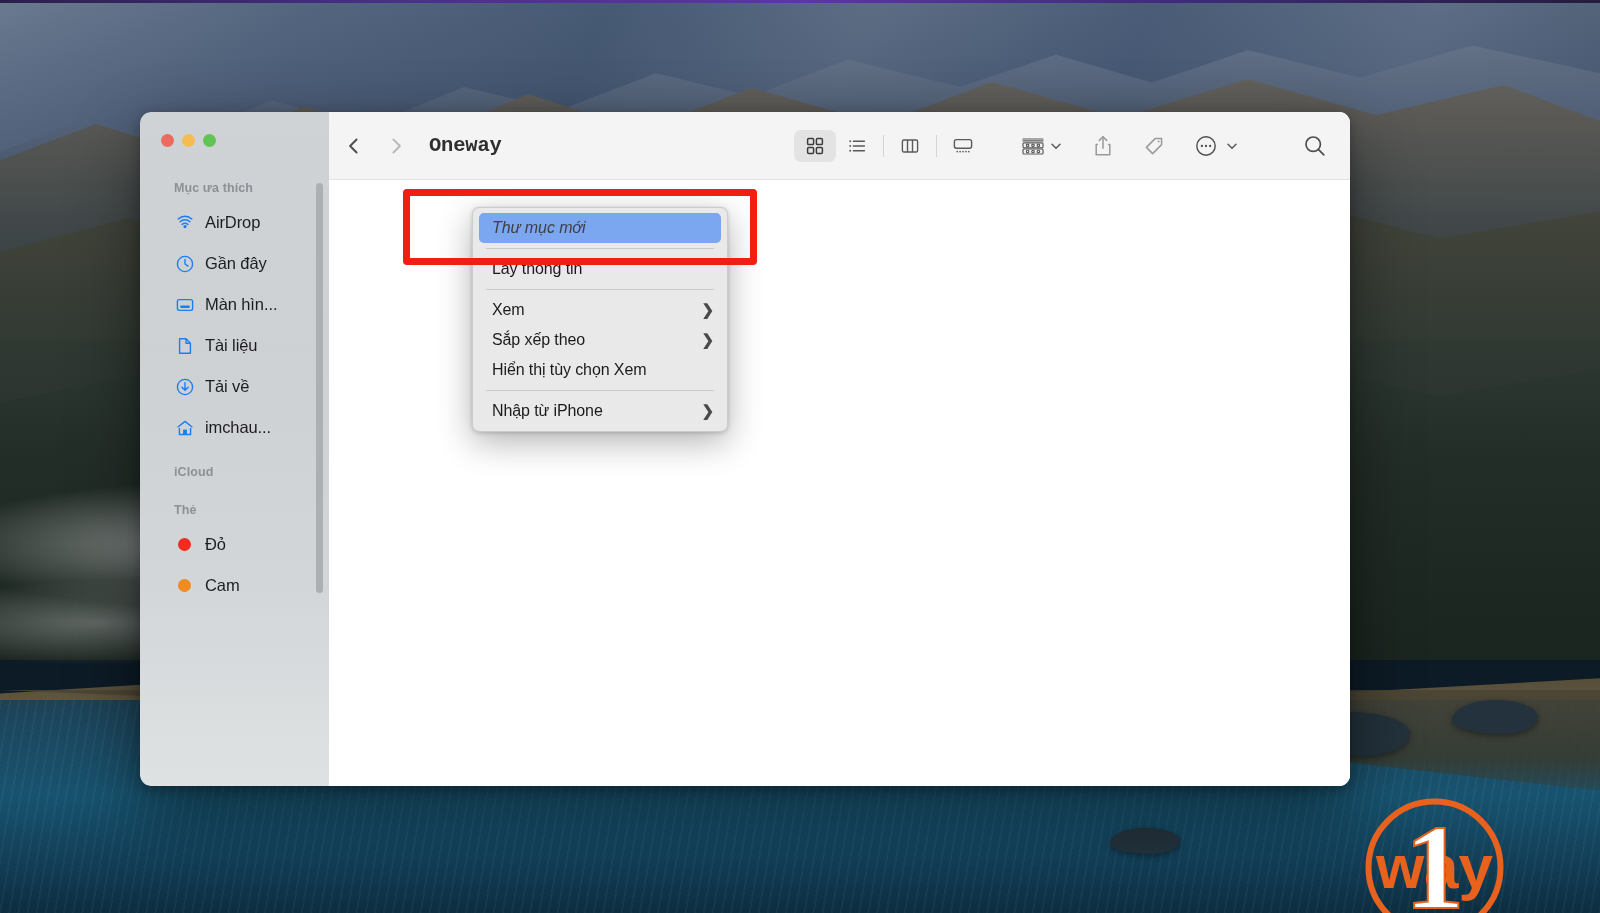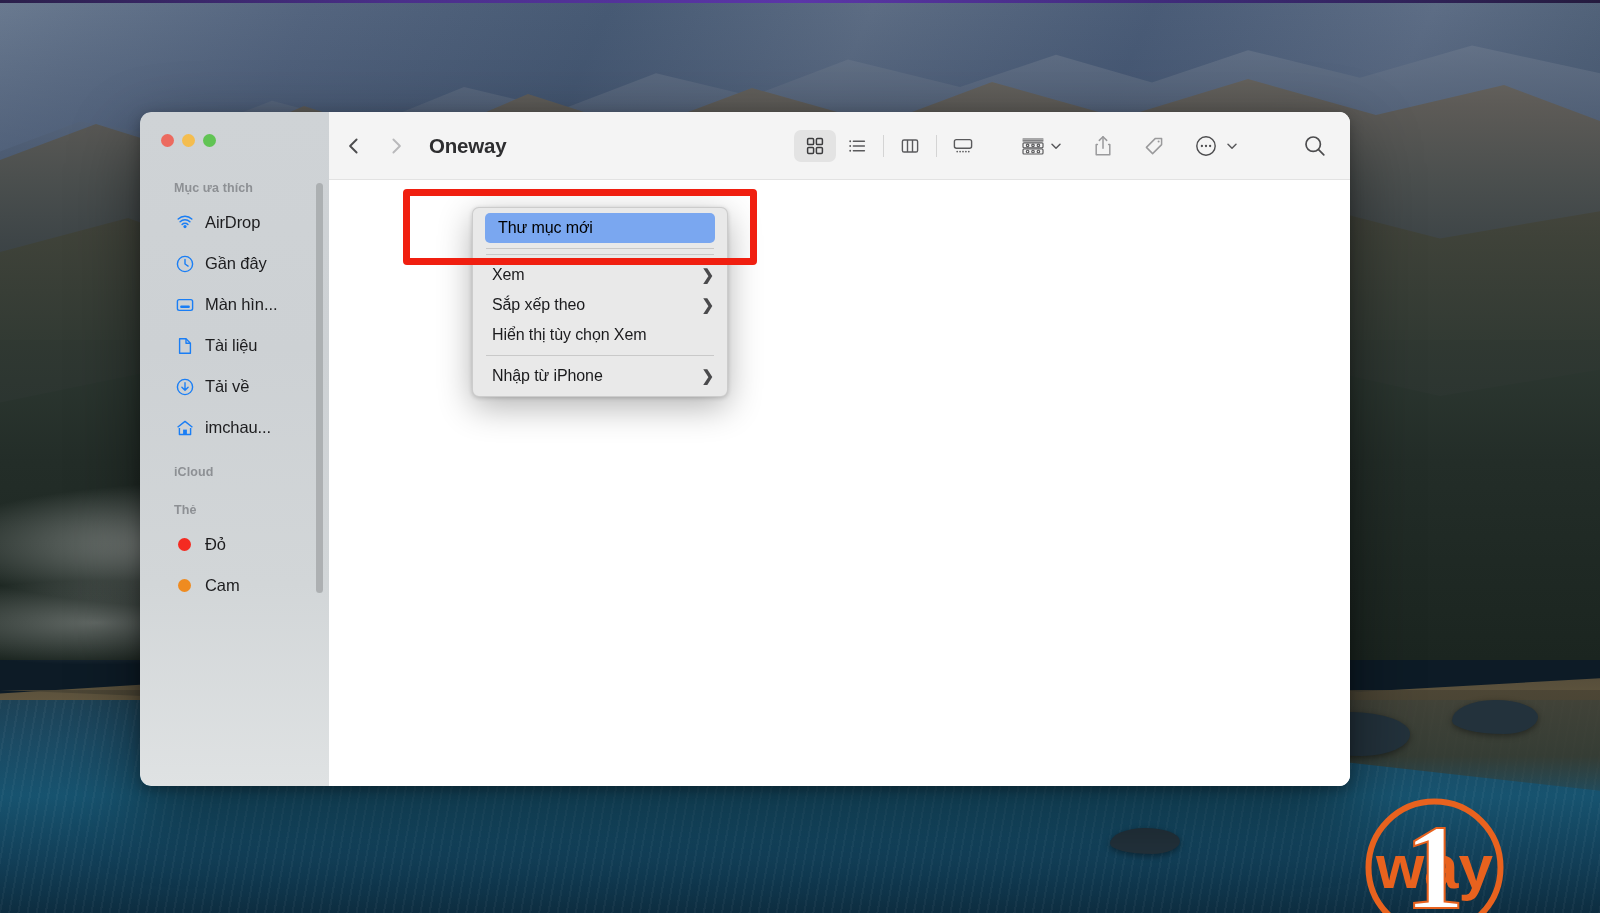--- a/index.html
+++ b/index.html
@@ -125,21 +125,21 @@
   .sb-bar {
     position:absolute; left:176px; top:71px; width:7px; height:410px;
     background:#a9acaf; border-radius:4px; opacity:.92;
   }
 
   
   #content { flex:1; background:#fff; display:flex; flex-direction:column; position:relative; }
   #toolbar {
     height:68px; flex:0 0 68px; background:#f4f4f4;
     border-bottom:1px solid #e2e2e2;
-    display:flex; align-items:center; padding:0 22px 0 14px;
+    display:flex; align-items:center; padding:0 22px 0 14px;font-family:Liberation Mono, monospace;
   }
   .tb-nav { display:flex; align-items:center; gap:20px; margin-right:22px; }
   .chev { width:22px; height:22px; cursor:default; }
   .tb-title { font-size:20.5px; font-weight:700; color:#2e2e30; letter-spacing:-.2px; }
   .tb-spacer { flex:1; }
 
   .tb-group { display:flex; align-items:center; }
   .vbtn {
     width:42px; height:32px; border-radius:7px;
     display:flex; align-items:center; justify-content:center; cursor:default;
@@ -155,21 +155,21 @@
     background:#e9e9e9; border-radius:7px;
     border:0.5px solid rgba(0,0,0,0.12);
     box-shadow:0 10px 34px rgba(0,0,0,0.30), 0 1px 4px rgba(0,0,0,0.18);
     padding:5px 0 5px 0; z-index:30;
   }
   .mi {
     height:30px; display:flex; align-items:center;
     padding:0 13px 0 19px; font-size:16px; color:#1b1b1d;
     letter-spacing:-.1px; cursor:default;
   }
-  .mi.sel { background:#7aa7f0; color:#000000; border-radius:5px; margin:0 12px; padding-left:13px; }
+  .mi.sel { background:#7aa7f0; color:#404040; border-radius:5px; margin:0 6px; padding-left:13px;font-style:italic; }
   .mi .arrow { margin-left:auto; font-size:15px; color:#4a4a4c; font-weight:700; }
   .msep { height:1px; background:#c9c9c9; margin:5px 13px; }
 
   
   #redbox {
     position:absolute; left:403px; top:189px; width:354px; height:76px;
     border:7px solid #f01f10; border-radius:4px; z-index:40; pointer-events:none;
   }
 
   
@@ -426,20 +426,23 @@
       <div style="flex:1; background:#fff;"></div>
     </div>
   </div>
 </div>
 
 <div id="ctxmenu">
   <div class="mi sel">
     <span>Thư mục mới</span>
   </div>
   <div class="msep"></div>
+  <div class="mi">
+    <span>Lấy thông tin</span>
+  </div>
   <div class="msep"></div>
   <div class="mi">
     <span>Xem</span>
     <span class="arrow">❯</span>
   </div>
   <div class="mi">
     <span>Sắp xếp theo</span>
     <span class="arrow">❯</span>
   </div>
   <div class="mi">

